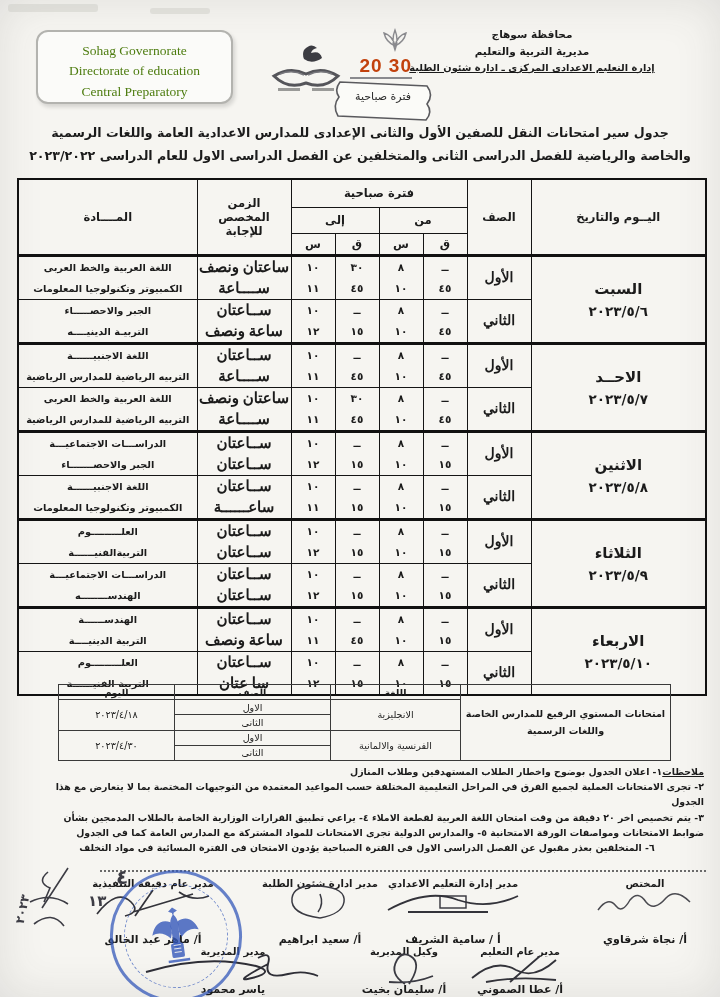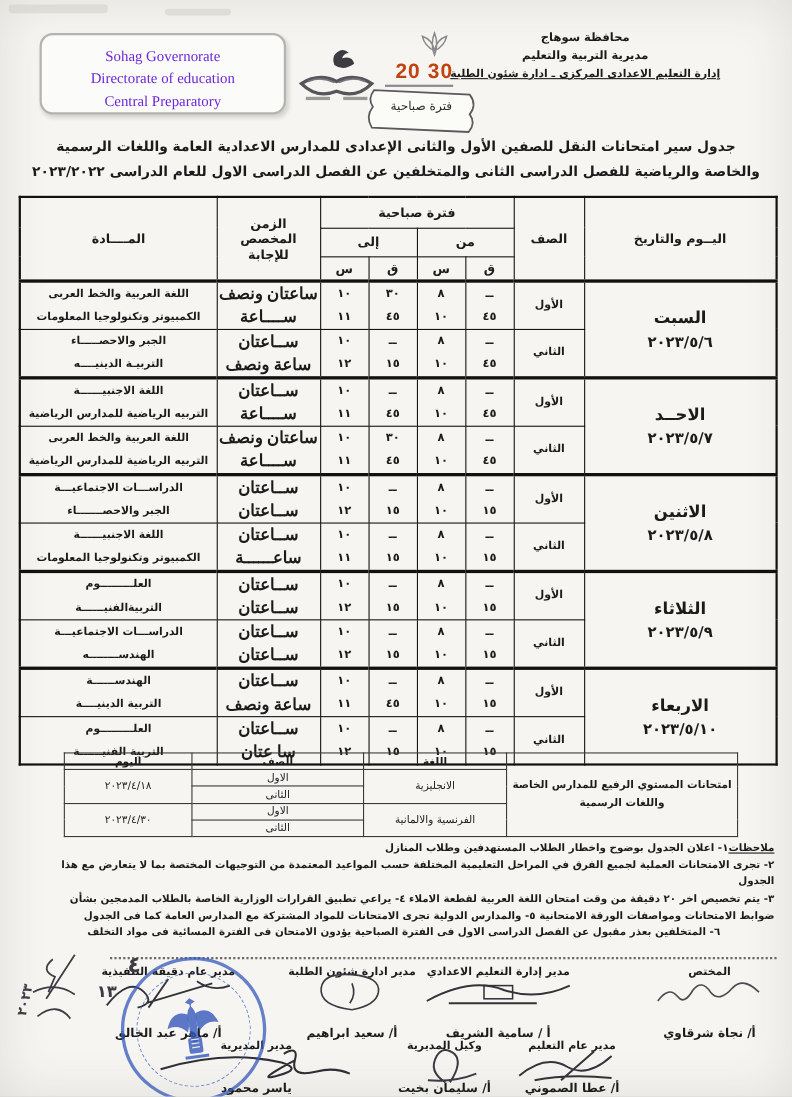--- a/index.html
+++ b/index.html
@@ -6,24 +6,24 @@
   .page{
     position:relative; width:720px; height:997px; margin:0 auto;
     background:#f6f5f1; overflow:hidden;
     font-family:"DejaVu Sans", sans-serif; color:#1b1b1b;
     box-shadow: inset 0 0 45px rgba(60,60,55,.12);
   }
   .artifact{position:absolute;background:#c9c9c4;opacity:.45;border-radius:3px;}
 
   
   .en-box{
-    position:absolute; left:36px; top:30px; width:224px; height:74px;
+    position:absolute; left:36px; top:30px; width:197px; height:74px;
     border:2px solid #b3b3af; border-radius:12px; background:#fbfbf9;
     box-shadow:2px 3px 4px rgba(0,0,0,.14);
-    font-family:"Liberation Serif", serif; font-size:13.5px; color:#6d28d9;
+    font-family:"Liberation Serif", serif; font-size:13.5px; color:#4d7c0f;
     text-align:center; line-height:1.5; padding-top:9px; box-sizing:border-box;
   }
   .ar-header{
     position:absolute; right:62px; top:26px; width:252px;
     direction:rtl; text-align:center; font-size:10.5px; font-weight:bold; line-height:1.6;
   }
   .ar-header .u{ text-decoration:underline; font-size:9.8px; }
   .logo-book{position:absolute; left:268px; top:40px;}
   .logo-vision{position:absolute; left:350px; top:26px; width:62px; text-align:right; color:#c2410c;}
   .logo-vision .v2030{font-family:"Liberation Sans",sans-serif;font-size:19px;font-weight:bold;letter-spacing:1px;line-height:1;}
@@ -47,21 +47,21 @@
   }
   .main-table th,.main-table td{ border:1.5px solid #151515; padding:0; text-align:center; vertical-align:middle; }
   .main-table{ border:2.5px solid #111; }
   .main-table thead tr:last-child th{ border-bottom:2.5px solid #111; }
   tr.block-start td{ border-top:3px solid #111; }
   .main-table th{ font-size:11.5px; font-weight:bold; }
   .h-sub{ font-size:11px; }
   .day-cell{ font-weight:bold; }
   .day-name{ font-size:15px; margin-bottom:5px; }
   .day-date{ font-size:13.5px; }
-  .grade-cell{ font-size:10px; font-weight:bold; }
+  .grade-cell{ font-size:14px; font-weight:bold;font-family:Liberation Serif, serif; }
   .cl{ height:21px; display:flex; align-items:center; justify-content:center; }
   td.num .cl{ font-size:10.5px; font-weight:bold; }
   td.time .cl{ font-size:15px; font-weight:bold;font-family:Liberation Serif, serif; }
   td.subject .cl{ font-size:9.8px; font-weight:bold; }
 
   
   .level-table{
     position:absolute; left:58px; top:684px; width:612px; height:77px;
     table-layout:fixed; direction:rtl;
   }

